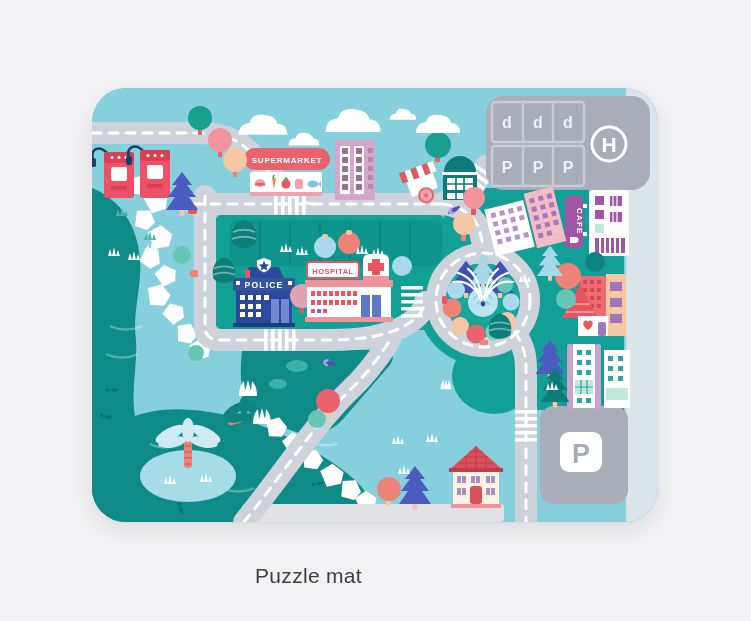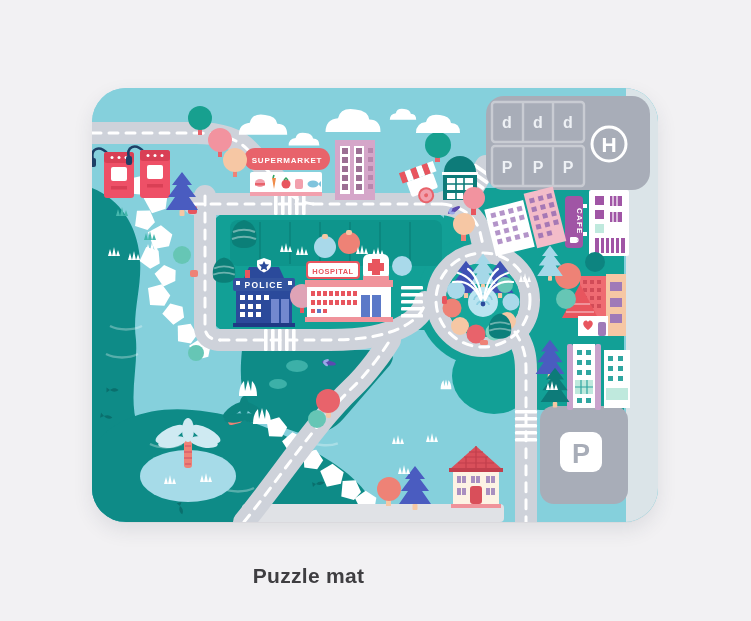--- a/index.html
+++ b/index.html
@@ -8,21 +8,21 @@
     font-family:"Liberation Sans",sans-serif;
   }
   .card{
     position:absolute;left:92px;top:88px;width:566px;height:434px;
     border-radius:34px;overflow:hidden;background:#85d0dc;
     box-shadow:0 8px 20px rgba(40,50,70,.10), 0 1px 0 rgba(0,0,0,.03);
   }
   .card svg{display:block;}
   .caption{
     position:absolute;left:0;top:564px;width:617px;text-align:center;
-    font-size:21px;font-weight:700;color:#3f3e41;letter-spacing:.3px;
+    font-size:21px;font-weight:400;color:#3f3e41;letter-spacing:.3px;
   }
   text{font-family:"Liberation Sans",sans-serif;}
 </style>
 </head>
 <body>
 
 <div class="card">
 <svg width="566" height="434" viewBox="0 0 566 434">
   <defs>
     <g id="pine">

